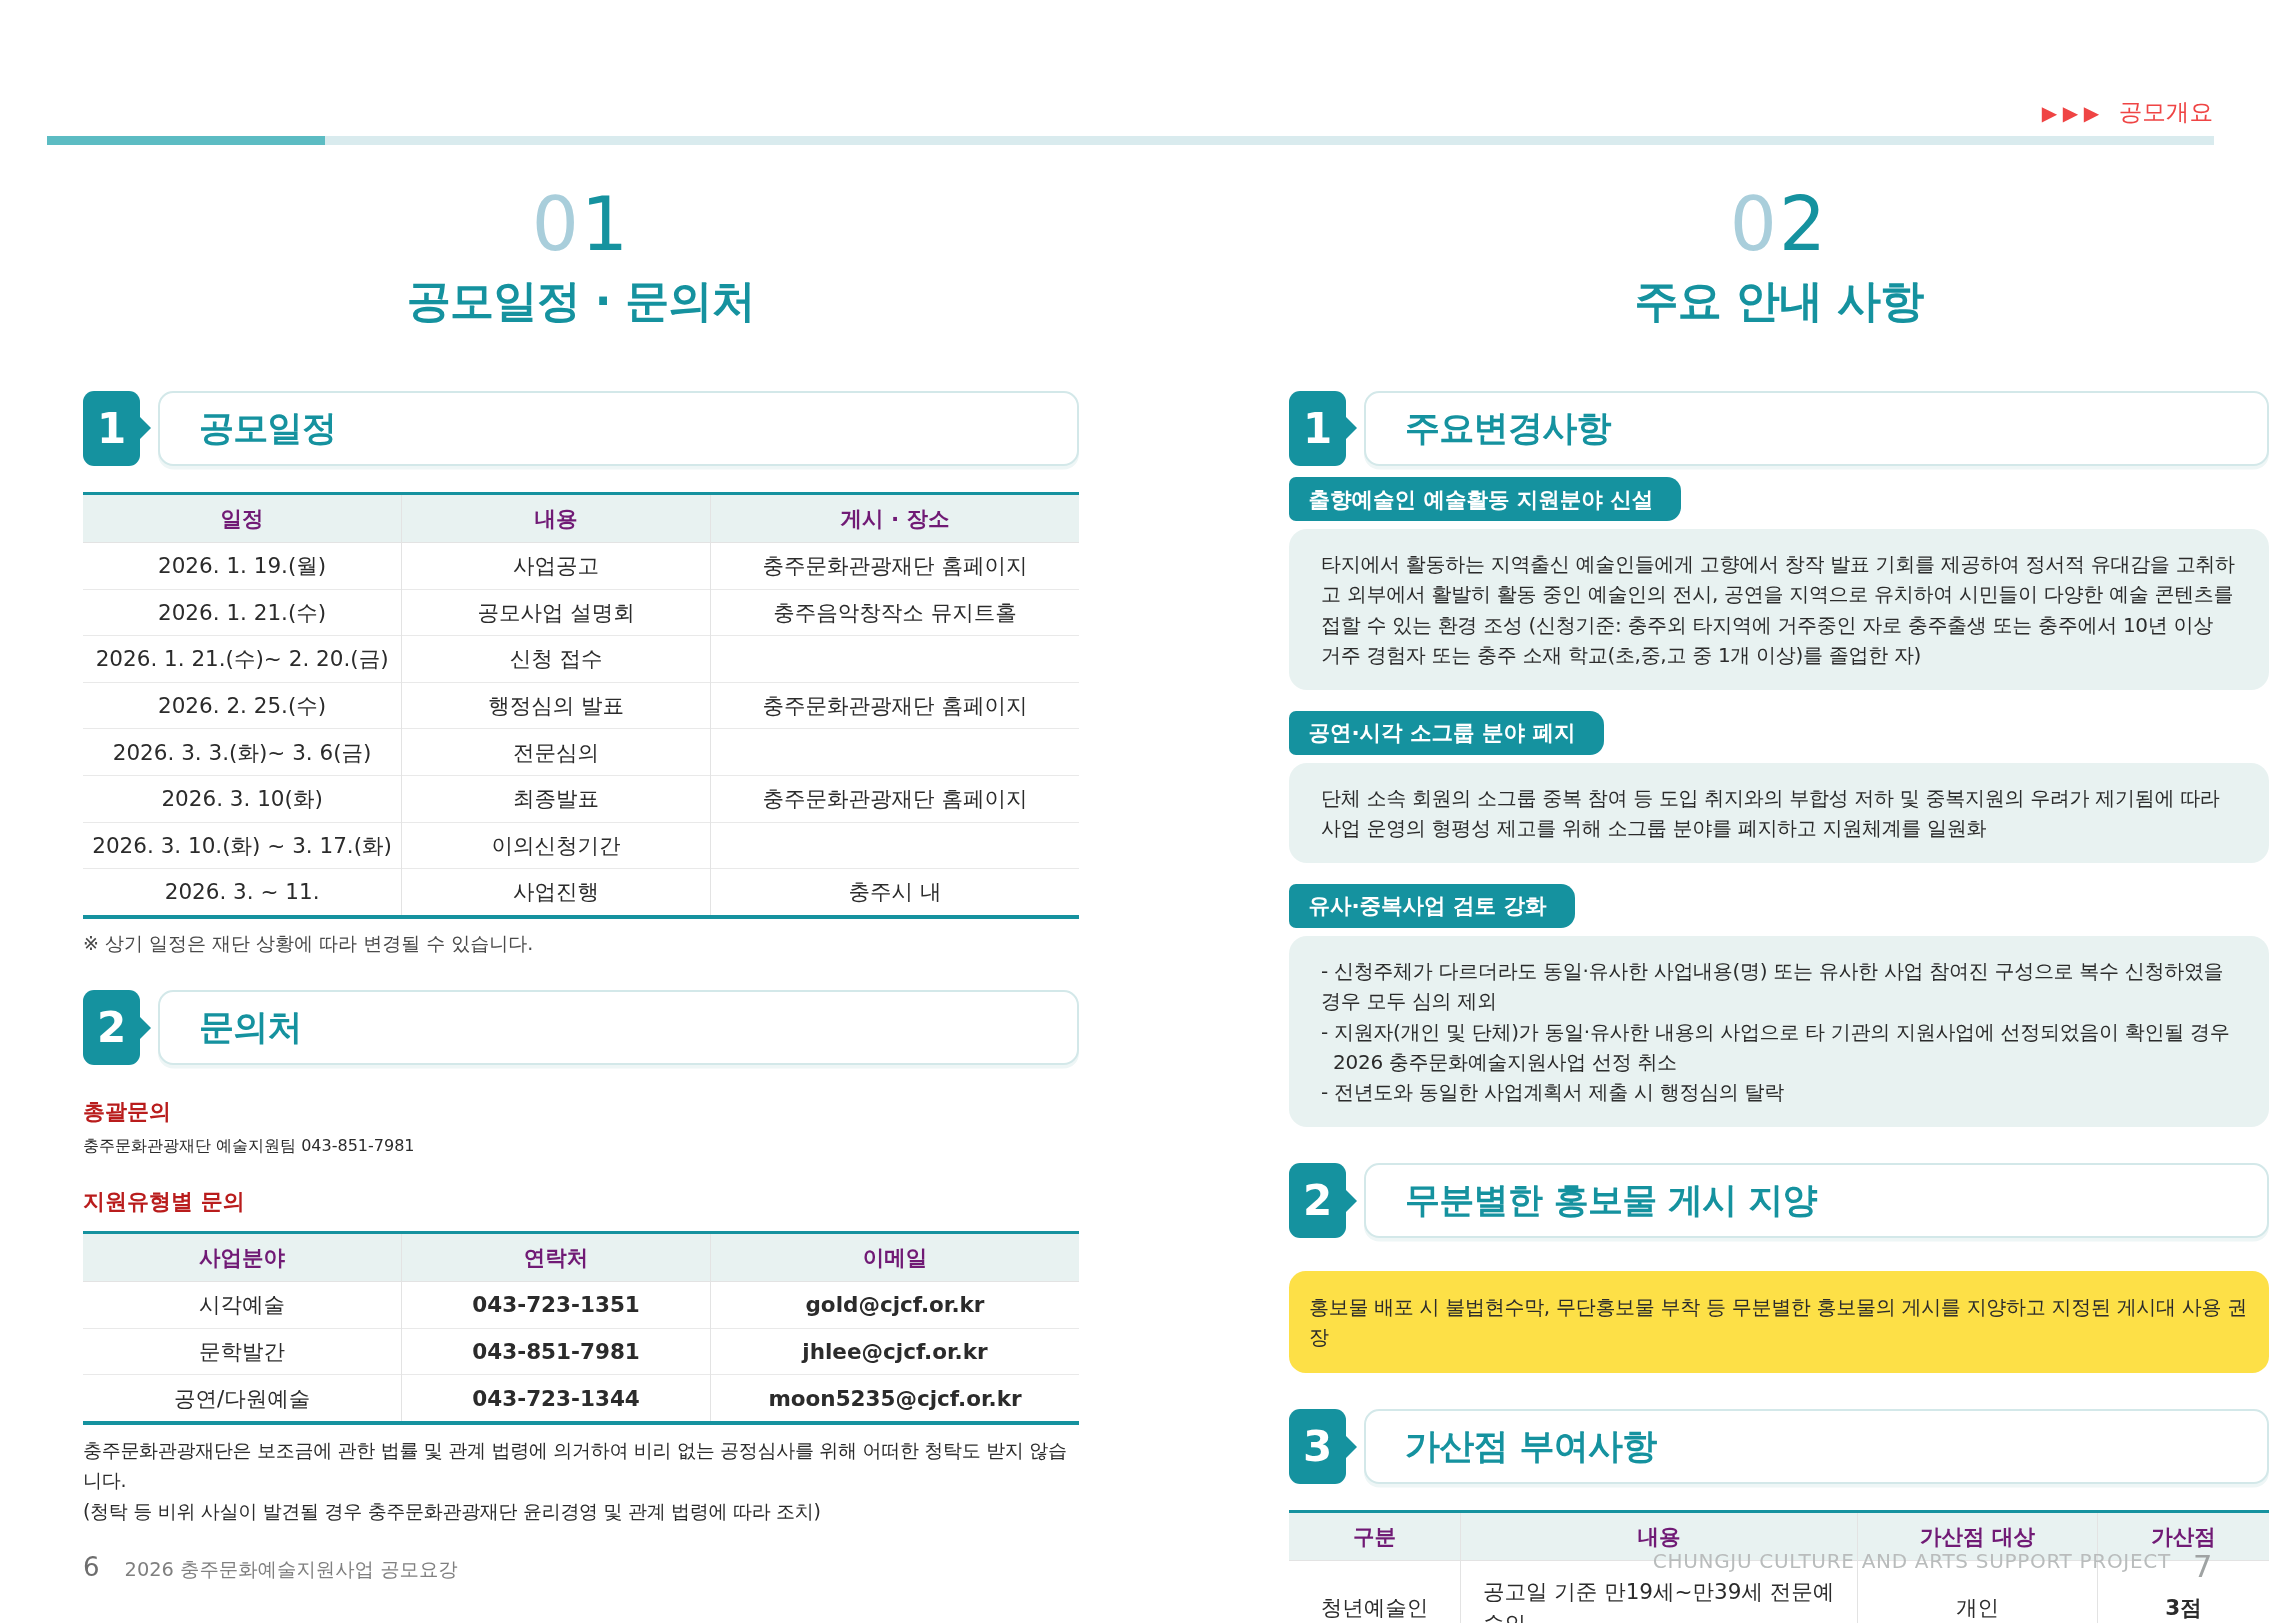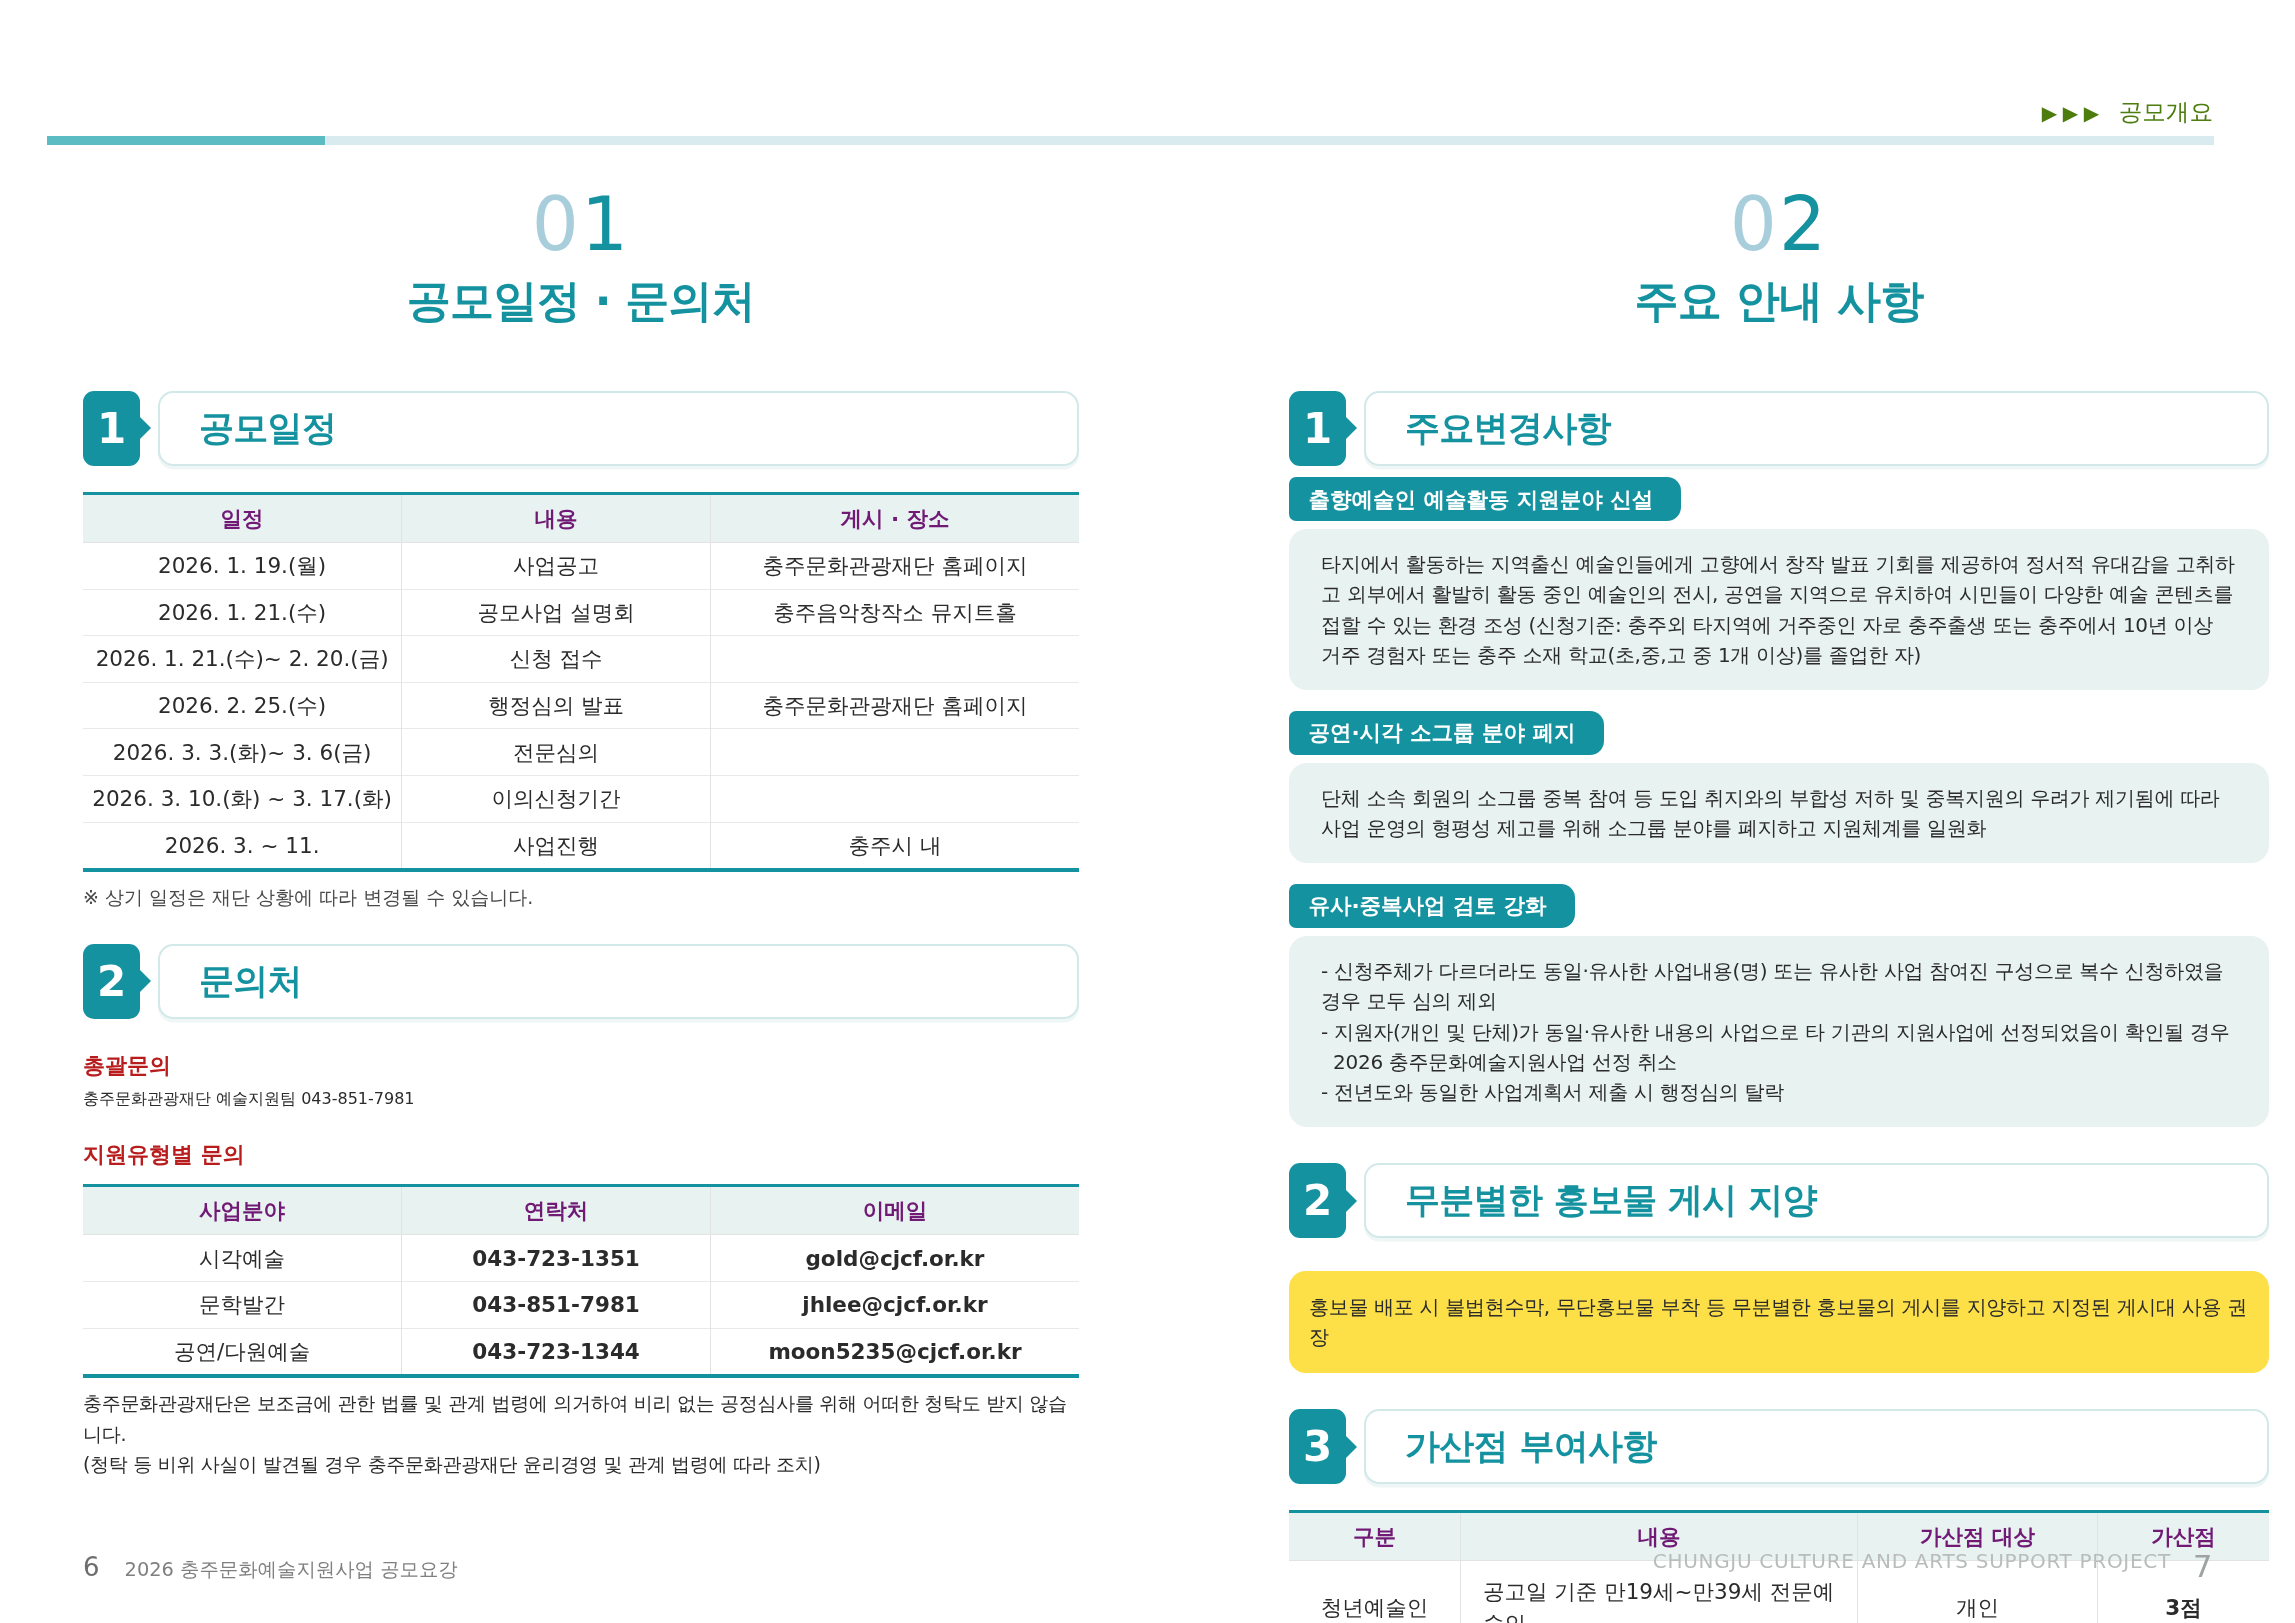--- a/index.html
+++ b/index.html
@@ -3,21 +3,21 @@
 <meta charset="utf-8">
 <style>
   html,body { margin:0; padding:0; background:#ffffff; }
   .page {
     position:relative; width:2295px; height:1623px; background:#ffffff;
     font-family:"DejaVu Sans", sans-serif; color:#2b2b2b; overflow:hidden;
   }
   
   .bar-dark  { position:absolute; left:47px;  top:136px; width:278px;  height:9px; background:#5cbcc3; }
   .bar-light { position:absolute; left:325px; top:136px; width:1889px; height:9px; background:#d9ebee; }
-  .breadcrumb { position:absolute; top:96px; right:82px; font-size:23.6px; color:#4d7c0f; }
+  .breadcrumb { position:absolute; top:96px; right:82px; font-size:23.6px; color:#ef4444; }
   .breadcrumb .arrows { letter-spacing:5.6px; margin-right:14px; font-size:20px; }
 
   
   .col { position:absolute; top:186px; }
   .col-left  { left:83px;  width:996px; }
   .col-right { left:1289px; width:980px; }
 
   .page-title { text-align:center; }
   .big-num { font-size:74px; line-height:1.05; letter-spacing:2.1px; }
   .num-light { color:#a9cedb; }
@@ -158,20 +158,25 @@
         </tr>
         <tr>
           <td>2026. 2. 25.(수)</td>
           <td>행정심의 발표</td>
           <td>충주문화관광재단 홈페이지</td>
         </tr>
         <tr>
           <td>2026. 3. 3.(화)~ 3. 6(금)</td>
           <td>전문심의</td>
           <td></td>
+        </tr>
+        <tr>
+          <td>2026. 3. 10(화)</td>
+          <td>최종발표</td>
+          <td>충주문화관광재단 홈페이지</td>
         </tr>
         <tr>
           <td>2026. 3. 10.(화) ~ 3. 17.(화)</td>
           <td>이의신청기간</td>
           <td></td>
         </tr>
         <tr>
           <td>2026. 3. ~ 11.</td>
           <td>사업진행</td>
           <td>충주시 내</td>

